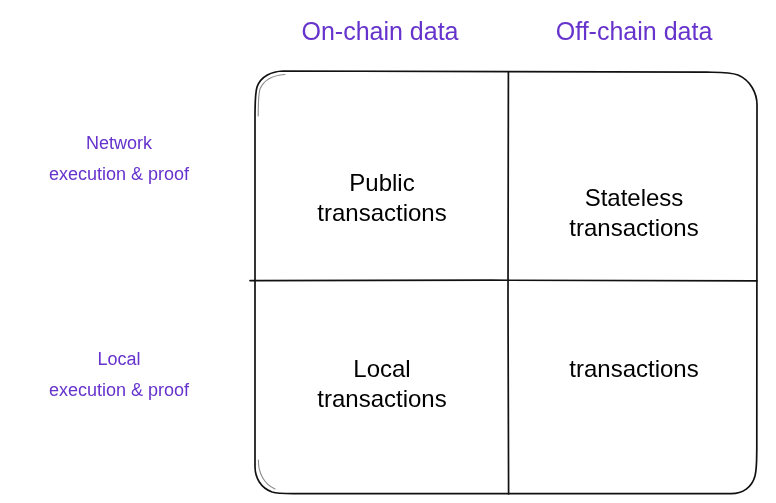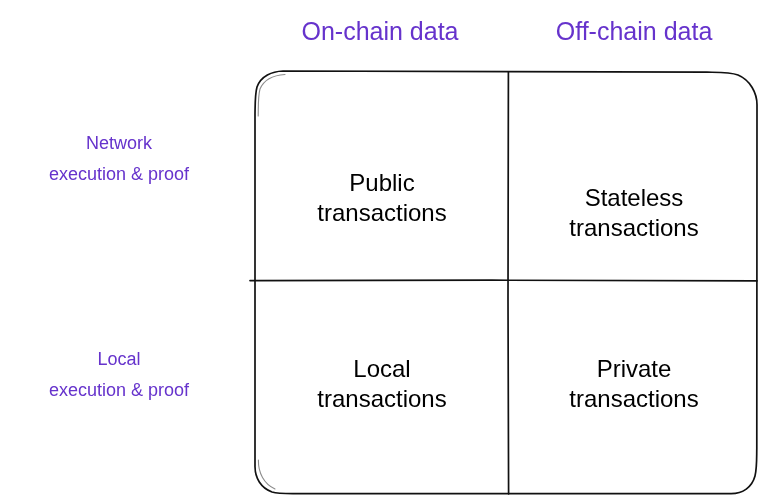--- a/index.html
+++ b/index.html
@@ -153,17 +153,16 @@
     <span class="line">Stateless</span>
     <span class="line">transactions</span>
   </div>
 
   <div class="cell-text" id="cell-local">
     <span class="line">Local</span>
     <span class="line">transactions</span>
   </div>
 
   <div class="cell-text" id="cell-private">
-    <span class="line">Private</span>
     <span class="line">transactions</span>
   </div>
 
 </div>
 
 </body></html>

